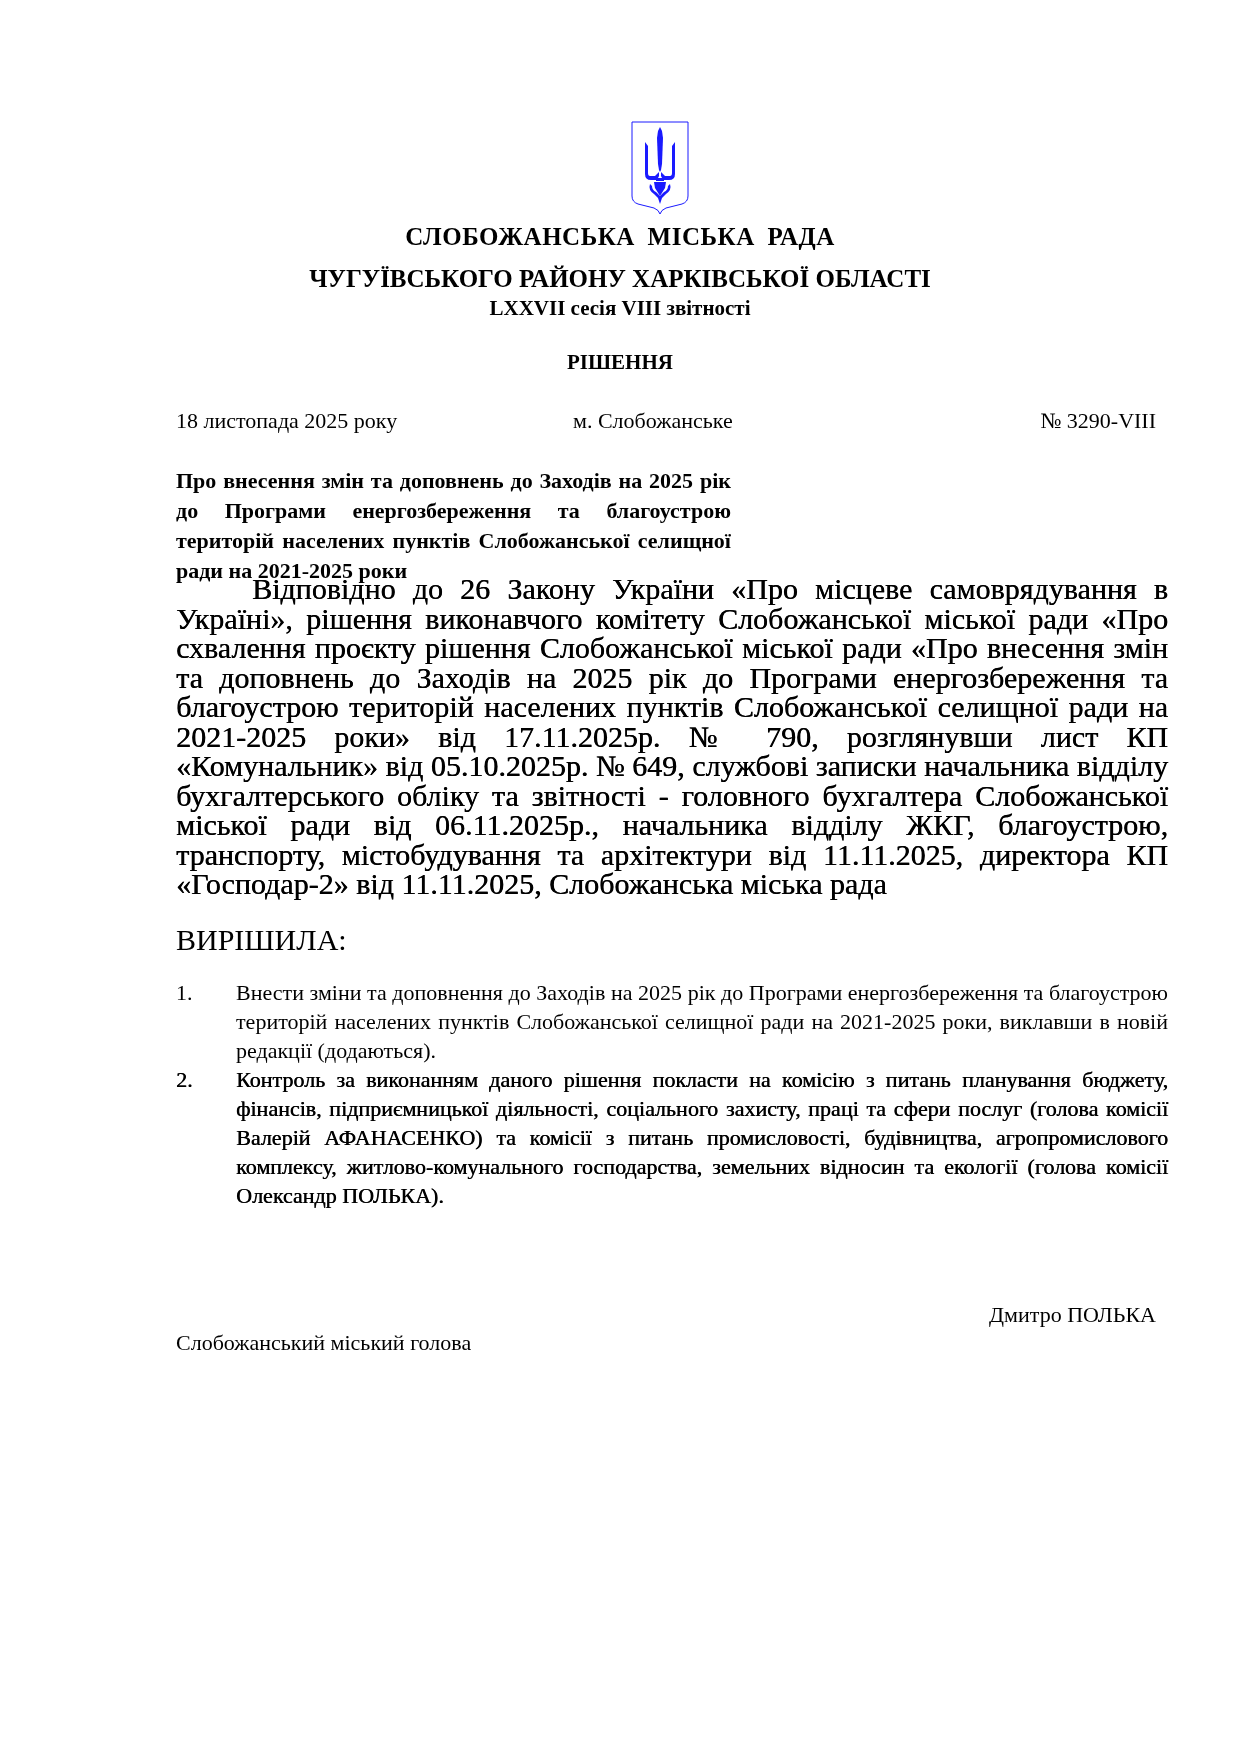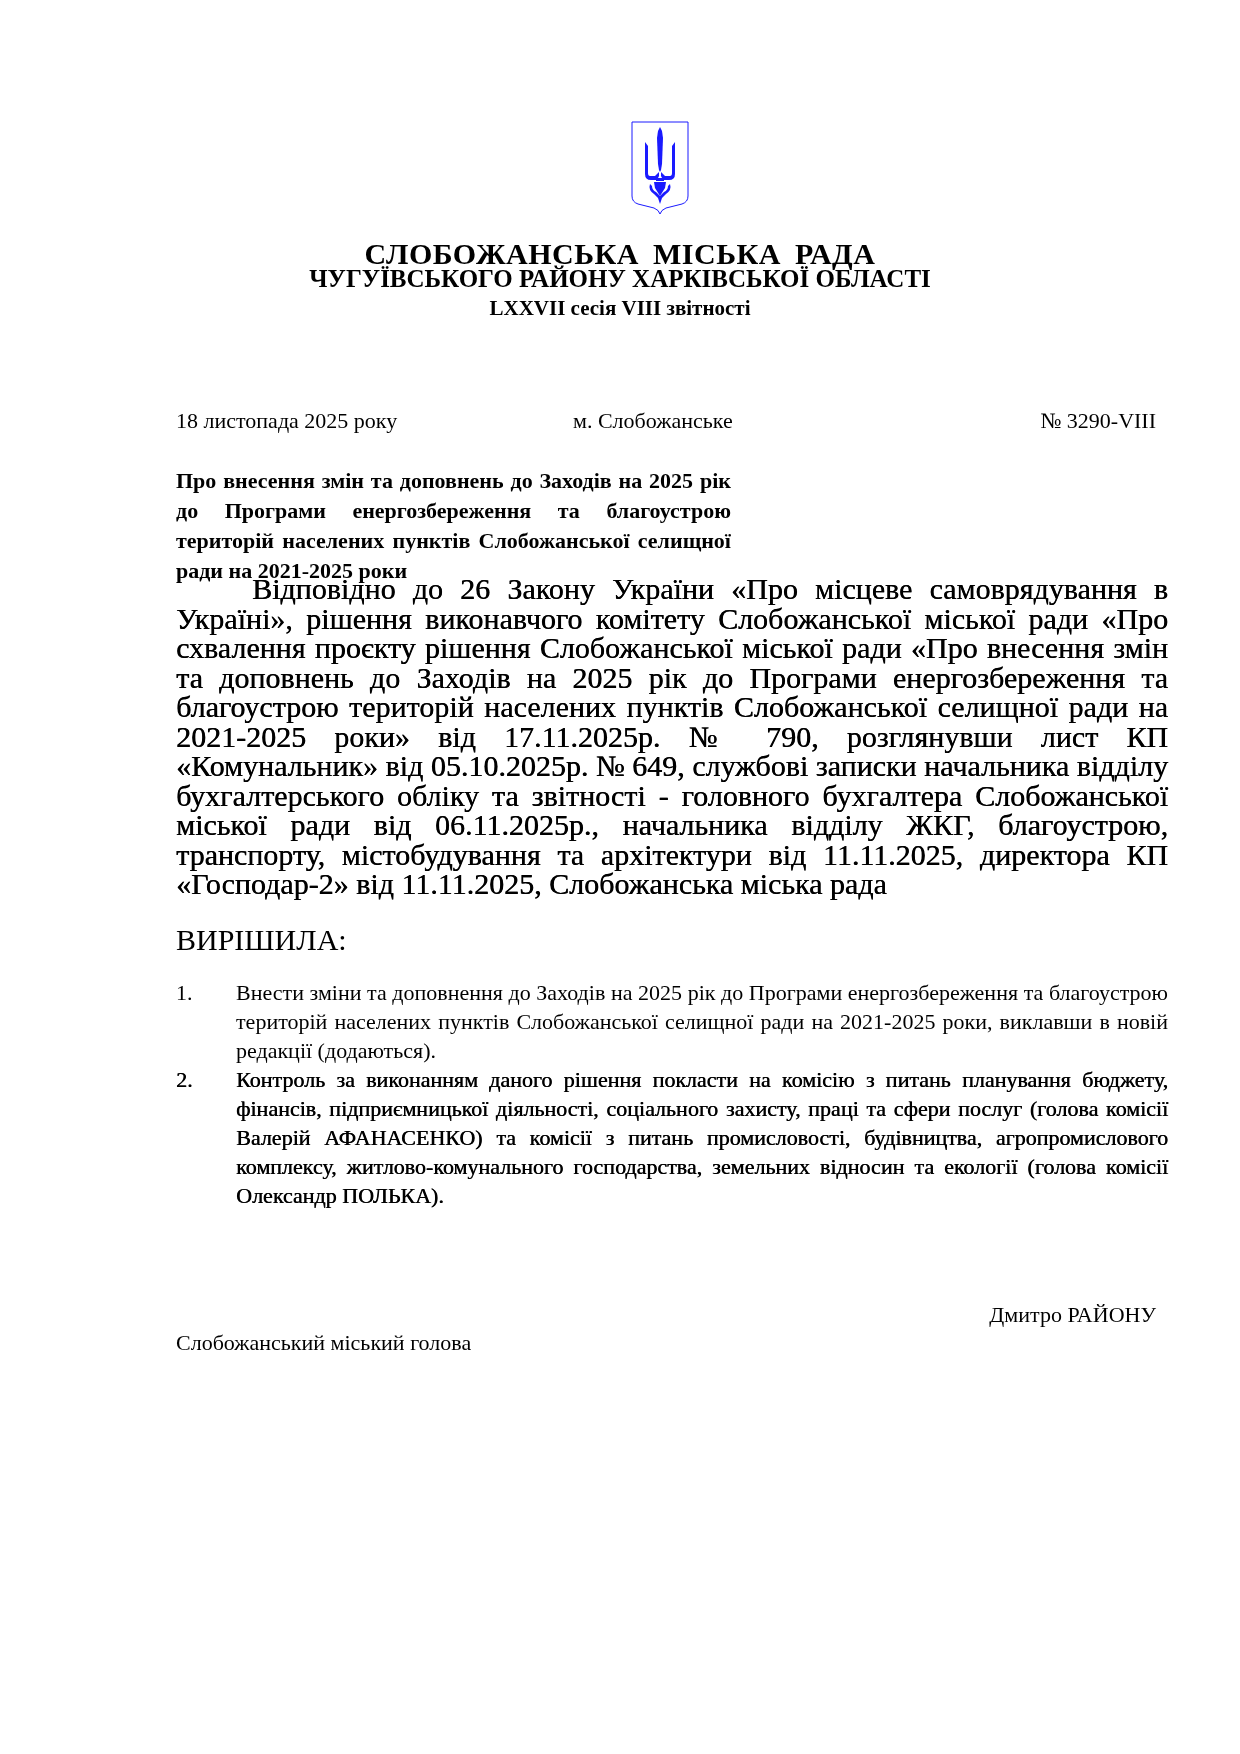--- a/index.html
+++ b/index.html
@@ -1,21 +1,21 @@
 <!DOCTYPE html>
 <html><head>
 <meta charset="utf-8">
 <style>
   html, body { margin: 0; padding: 0; background: #ffffff; }
   body { width: 1240px; height: 1754px; position: relative; overflow: hidden;
          font-family: "Liberation Serif", "DejaVu Serif", serif; color: #000; }
   .page { position: absolute; left: 0; top: 0; width: 1240px; height: 1754px; }
   .emblem { position: absolute; left: 628px; top: 118px; width: 64px; height: 98px; }
   .hdr { position: absolute; left: 0; width: 1240px; text-align: center; font-weight: bold; }
-  .hdr1 { top: 237px; font-size: 30px; letter-spacing: 0.5px; word-spacing: 6px; }
+  .hdr1 { top: 223px; font-size: 25px; letter-spacing: 0.5px; word-spacing: 6px; }
   .hdr2 { top: 265px; font-size: 25px; }
   .hdr3 { top: 296px; font-size: 21px; }
   .title { top: 350px; font-size: 21px; }
   .meta { position: absolute; top: 408px; font-size: 22px; }
   .meta-date { left: 176px; }
   .meta-place { left: 573px; }
   .meta-num { right: 84px; }
   .subject { position: absolute; left: 176px; top: 466px; width: 555px; font-size: 22px;
              font-weight: bold; line-height: 30px; text-align: justify; }
   .body-p { position: absolute; left: 176px; top: 574px; width: 992px; font-size: 30px;
@@ -44,20 +44,21 @@
       <path d="M51 24 H47 V56 Q47 62 41 62 H35 L33 58 V54 L37 58 H42 Q44 58 44 55 V28 L47 24 Z"></path>
       <path d="M26 64 H38 L37 70 L32 78 L27 70 Z"></path>
       <path d="M22 66 Q20 72 26 76 L30 80 L32 86 L34 80 L38 76 Q44 72 42 66 L40 68 Q40 72 36 74 L32 78 L28 74 Q24 72 24 68 Z"></path>
       <rect x="28" y="60" width="8" height="3"></rect>
     </g>
   </svg>
 
   <div class="hdr hdr1">СЛОБОЖАНСЬКА  МІСЬКА  РАДА</div>
   <div class="hdr hdr2">ЧУГУЇВСЬКОГО РАЙОНУ ХАРКІВСЬКОЇ ОБЛАСТІ</div>
   <div class="hdr hdr3">LXXVII сесія VIII звітності</div>
+  <div class="hdr title">РІШЕННЯ</div>
 
   <div class="meta meta-date">18 листопада 2025 року</div>
   <div class="meta meta-place">м. Слобожанське</div>
   <div class="meta meta-num">№ 3290-VIII</div>
 
   <div class="subject">Про внесення змін та доповнень до Заходів на 2025 рік до  Програми енергозбереження та благоустрою територій населених  пунктів Слобожанської селищної ради на 2021-2025 роки</div>
 
   <div class="body-p">Відповідно до 26 Закону України «Про місцеве самоврядування в Україні», рішення виконавчого комітету Слобожанської  міської ради «Про схвалення проєкту рішення Слобожанської міської ради «Про внесення змін та доповнень до  Заходів на 2025 рік до Програми енергозбереження та благоустрою територій населених  пунктів Слобожанської селищної ради на 2021-2025 роки» від 17.11.2025р. № 790, розглянувши лист КП «Комунальник» від 05.10.2025р. № 649, службові записки начальника відділу бухгалтерського обліку та звітності - головного бухгалтера Слобожанської міської ради від 06.11.2025р., начальника відділу ЖКГ, благоустрою, транспорту, містобудування та архітектури від 11.11.2025, директора КП «Господар-2» від 11.11.2025, Слобожанська міська рада</div>
 
   <div class="resolved">ВИРІШИЛА:</div>
@@ -67,15 +68,15 @@
       <span class="list-num">1.</span>
       <span class="list-text">Внести зміни та доповнення до  Заходів на 2025 рік до Програми енергозбереження та благоустрою територій населених  пунктів Слобожанської селищної ради на 2021-2025 роки, виклавши в новій редакції (додаються).</span>
     </div>
     <div class="list-item heavy">
       <span class="list-num">2.</span>
       <span class="list-text">Контроль за виконанням даного рішення покласти на комісію з  питань планування бюджету, фінансів, підприємницької діяльності,  соціального захисту, праці та  сфери послуг (голова комісії  Валерій АФАНАСЕНКО) та комісії з питань промисловості, будівництва, агропромислового комплексу, житлово-комунального господарства, земельних відносин та екології (голова комісії Олександр ПОЛЬКА).</span>
     </div>
   </div>
 
   <div class="sign sign-role">Слобожанський міський голова</div>
-  <div class="sign sign-name">Дмитро РАЙОНУ</div>
+  <div class="sign sign-name">Дмитро ПОЛЬКА</div>
 
 </div>
 
 </body></html>

